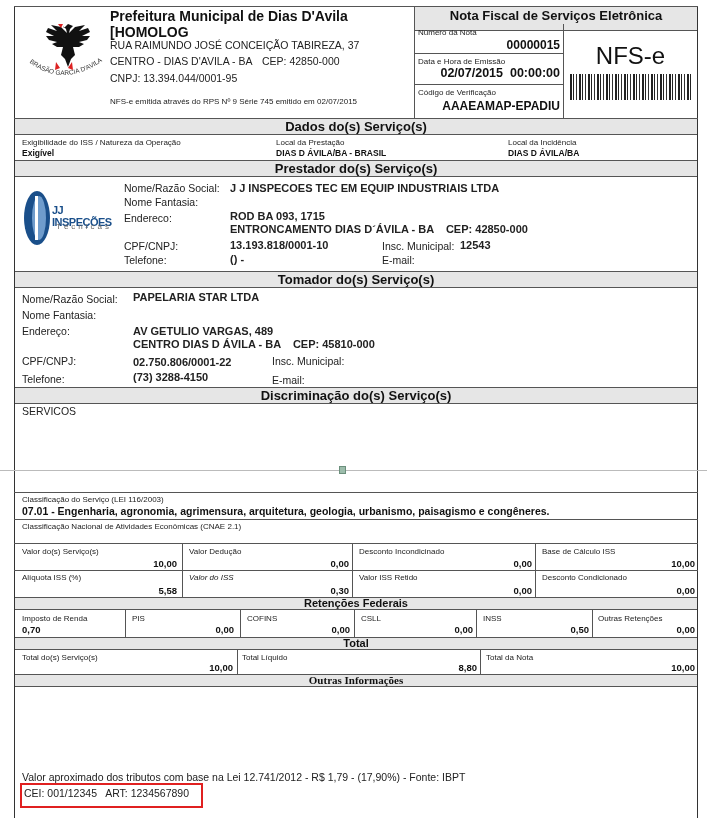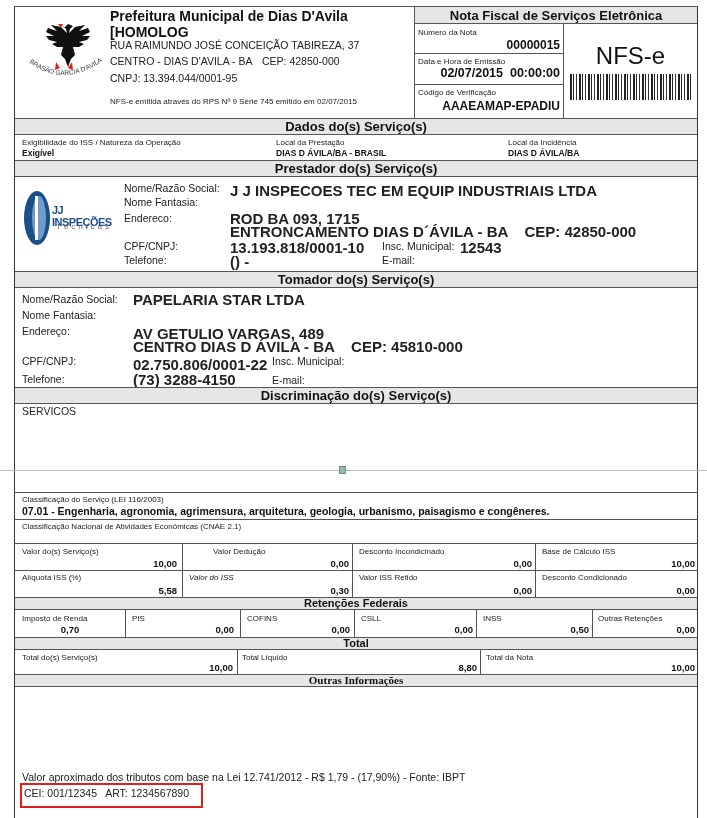--- a/index.html
+++ b/index.html
@@ -8,21 +8,21 @@
   .abs { position: absolute; }
   .frame-l { position: absolute; left: 14px; top: 6px; width: 1px; height: 812px; background: #333; }
   .frame-r { position: absolute; left: 697px; top: 6px; width: 1px; height: 812px; background: #333; }
   .hline { position: absolute; left: 14px; width: 684px; height: 1px; background: #555; }
   .band { position: absolute; left: 15px; width: 682px; background: #e6e6e6; border-top: 1px solid #555; border-bottom: 1px solid #555; text-align: center; font-weight: bold; color: #111; }
   .band.big { height: 17px; font-size: 13px; line-height: 15px; }
   .band.small { height: 13px; font-size: 11px; line-height: 11px; }
   .lbl { font-size: 8px; color: #222; position: absolute; white-space: nowrap; }
   .val { font-size: 9.5px; font-weight: bold; position: absolute; white-space: nowrap; }
   .txt { font-size: 10.5px; position: absolute; white-space: nowrap; color: #222; }
-  .txtb { font-size: 15px; font-weight: bold; position: absolute; white-space: nowrap; color: #222; }
+  .txtb { font-size: 11px; font-weight: bold; position: absolute; white-space: nowrap; color: #222; }
   .vline { position: absolute; width: 1px; background: #555; }
   .cell { position: absolute; }
 </style>
 </head>
 <body>
 
 <div class="frame-l"></div>
 <div class="frame-r"></div>
 <div class="hline" style="top:6px;"></div>
 
@@ -36,21 +36,21 @@
   </svg>
 </div>
 <div class="abs" style="left:110px; top:8px; width:300px; overflow:hidden; font-size:14px; font-weight:bold;">Prefeitura Municipal de Dias D'Avila [HOMOLOG</div>
 <div class="txt" style="left:110px; top:39px;">RUA RAIMUNDO JOSÉ CONCEIÇÃO TABIREZA, 37</div>
 <div class="txt" style="left:110px; top:55px;">CENTRO - DIAS D'AVILA - BA</div>
 <div class="txt" style="left:262px; top:55px;">CEP: 42850-000</div>
 <div class="txt" style="left:110px; top:72px;">CNPJ: 13.394.044/0001-95</div>
 <div class="abs" style="left:110px; top:97px; font-size:8px; color:#222;">NFS-e emitida através do RPS Nº 9 Série 745 emitido em 02/07/2015</div>
 
 <div class="vline" style="left:414px; top:6px; height:112px;"></div>
-<div class="abs" style="left:415px; top:7px; width:282px; height:17px; background:#e6e6e6; border-bottom:1px solid #555; text-align:center; font-size:13px; font-weight:bold; line-height:17px;">Nota Fiscal de Serviços Eletrônica</div>
+<div class="abs" style="left:415px; top:7px; width:282px; height:24px; background:#e6e6e6; border-bottom:1px solid #555; text-align:center; font-size:13px; font-weight:bold; line-height:17px;">Nota Fiscal de Serviços Eletrônica</div>
 <div class="vline" style="left:563px; top:24px; height:94px;"></div>
 <div class="lbl" style="left:418px; top:28px;">Número da Nota</div>
 <div class="abs" style="left:415px; top:38px; width:145px; text-align:right; font-size:12px; font-weight:bold;">00000015</div>
 <div class="hline" style="left:414px; width:150px; top:53px;"></div>
 <div class="lbl" style="left:418px; top:57px;">Data e Hora de Emissão</div>
 <div class="abs" style="left:415px; top:66px; width:145px; text-align:right; font-size:12.5px; font-weight:bold; white-space:pre;">02/07/2015  00:00:00</div>
 <div class="hline" style="left:414px; width:150px; top:84px;"></div>
 <div class="lbl" style="left:418px; top:88px;">Código de Verificação</div>
 <div class="abs" style="left:415px; top:99px; width:145px; text-align:right; font-size:12px; font-weight:bold;">AAAEAMAP-EPADIU</div>
 <div class="abs" style="left:564px; top:42px; width:133px; text-align:center; font-size:24px;">NFS-e</div>
@@ -118,21 +118,21 @@
 <div class="lbl" style="left:22px; top:522px;">Classificação Nacional de Atividades Econômicas (CNAE 2.1)</div>
 <div class="hline" style="top:543px;"></div>
 
 <div class="vline" style="left:182px; top:543px; height:55px;"></div>
 <div class="vline" style="left:352px; top:543px; height:55px;"></div>
 <div class="vline" style="left:535px; top:543px; height:55px;"></div>
 <div class="hline" style="top:570px;"></div>
 
 <div class="lbl" style="left:22px; top:547px;">Valor do(s) Serviço(s)</div>
 <div class="val" style="left:22px; width:155px; text-align:right; top:558px;">10,00</div>
-<div class="lbl" style="left:189px; top:547px;margin-left:24px;">Valor Dedução</div>
+<div class="lbl" style="left:189px; top:547px;">Valor Dedução</div>
 <div class="val" style="left:189px; width:160px; text-align:right; top:558px;">0,00</div>
 <div class="lbl" style="left:359px; top:547px;">Desconto Incondicinado</div>
 <div class="val" style="left:359px; width:173px; text-align:right; top:558px;">0,00</div>
 <div class="lbl" style="left:542px; top:547px;">Base de Cálculo ISS</div>
 <div class="val" style="left:542px; width:153px; text-align:right; top:558px;">10,00</div>
 
 <div class="lbl" style="left:22px; top:573px;">Alíquota ISS (%)</div>
 <div class="val" style="left:22px; width:155px; text-align:right; top:585px;">5,58</div>
 <div class="lbl" style="left:189px; top:573px;font-style:italic;">Valor do ISS</div>
 <div class="val" style="left:189px; width:160px; text-align:right; top:585px;">0,30</div>
@@ -142,21 +142,21 @@
 <div class="val" style="left:542px; width:153px; text-align:right; top:585px;">0,00</div>
 
 <div class="band small" style="top:597px;">Retenções Federais</div>
 <div class="vline" style="left:125px; top:610px; height:27px;"></div>
 <div class="vline" style="left:240px; top:610px; height:27px;"></div>
 <div class="vline" style="left:354px; top:610px; height:27px;"></div>
 <div class="vline" style="left:476px; top:610px; height:27px;"></div>
 <div class="vline" style="left:592px; top:610px; height:27px;"></div>
 
 <div class="lbl" style="left:22px; top:614px;">Imposto de Renda</div>
-<div class="val" style="left:22px; width:96px; text-align:center; top:624px;">0,70</div>
+<div class="val" style="left:22px; width:96px; text-align:left; top:624px;">0,70</div>
 <div class="lbl" style="left:132px; top:614px;">PIS</div>
 <div class="val" style="left:132px; width:102px; text-align:right; top:624px;">0,00</div>
 <div class="lbl" style="left:247px; top:614px;">COFINS</div>
 <div class="val" style="left:247px; width:103px; text-align:right; top:624px;">0,00</div>
 <div class="lbl" style="left:361px; top:614px;">CSLL</div>
 <div class="val" style="left:361px; width:112px; text-align:right; top:624px;">0,00</div>
 <div class="lbl" style="left:483px; top:614px;">INSS</div>
 <div class="val" style="left:483px; width:106px; text-align:right; top:624px;">0,50</div>
 <div class="lbl" style="left:598px; top:614px;">Outras Retenções</div>
 <div class="val" style="left:598px; width:97px; text-align:right; top:624px;">0,00</div>

